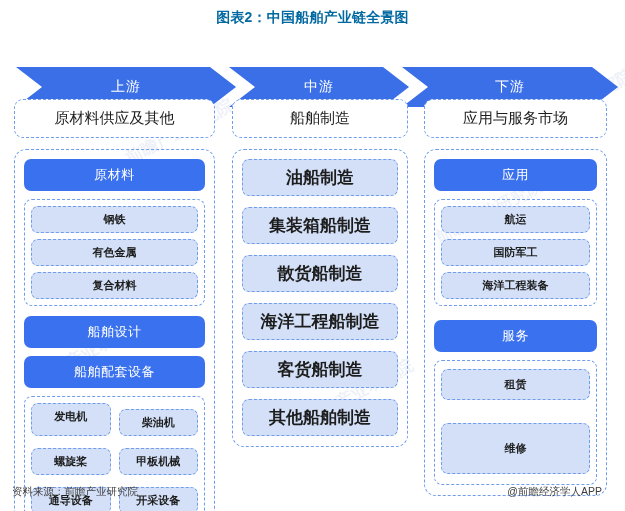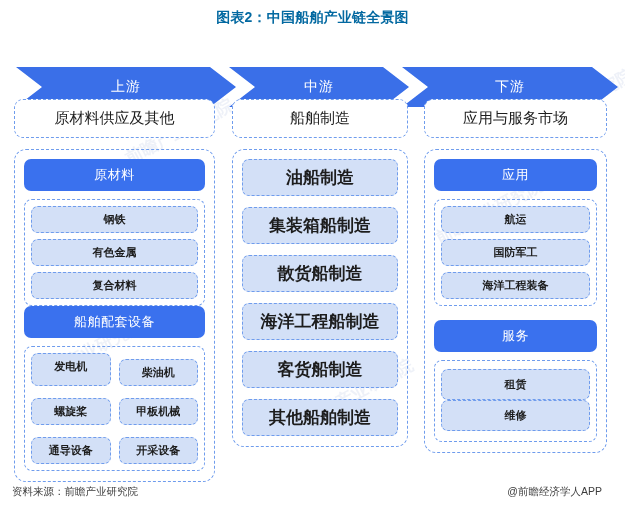--- a/index.html
+++ b/index.html
@@ -191,20 +191,21 @@
     <div class="head-box">原材料供应及其他</div>
 
     <div class="group">
       <div class="cat-pill">原材料</div>
       <div class="subgroup">
         <div class="item">钢铁</div>
         <div class="item">有色金属</div>
         <div class="item">复合材料</div>
       </div>
 
+      <div class="cat-pill" style="margin-top:10px;">船舶设计</div>
 
       <div class="cat-pill">船舶配套设备</div>
       <div class="subgroup">
         <div class="grid2">
           <div class="item">发电机</div>
           <div class="item">柴油机</div>
           <div class="item">螺旋桨</div>
           <div class="item">甲板机械</div>
           <div class="item">通导设备</div>
           <div class="item">开采设备</div>
@@ -233,21 +234,21 @@
       <div class="cat-pill">应用</div>
       <div class="subgroup">
         <div class="item">航运</div>
         <div class="item">国防军工</div>
         <div class="item">海洋工程装备</div>
       </div>
 
       <div class="cat-pill" style="margin-top:14px;">服务</div>
       <div class="subgroup" style="padding:8px 6px 10px 6px;">
         <div class="item" style="padding:7px 3px;">租赁</div>
-        <div class="item" style="padding:7px 3px;margin-top:0;">维修</div>
+        <div class="item" style="padding:17px 3px;margin-top:23px;">维修</div>
       </div>
     </div>
   </div>
 
 </div>
 
 <div class="footer">
   <div>资料来源：前瞻产业研究院</div>
   <div>@前瞻经济学人APP</div>
 </div>

